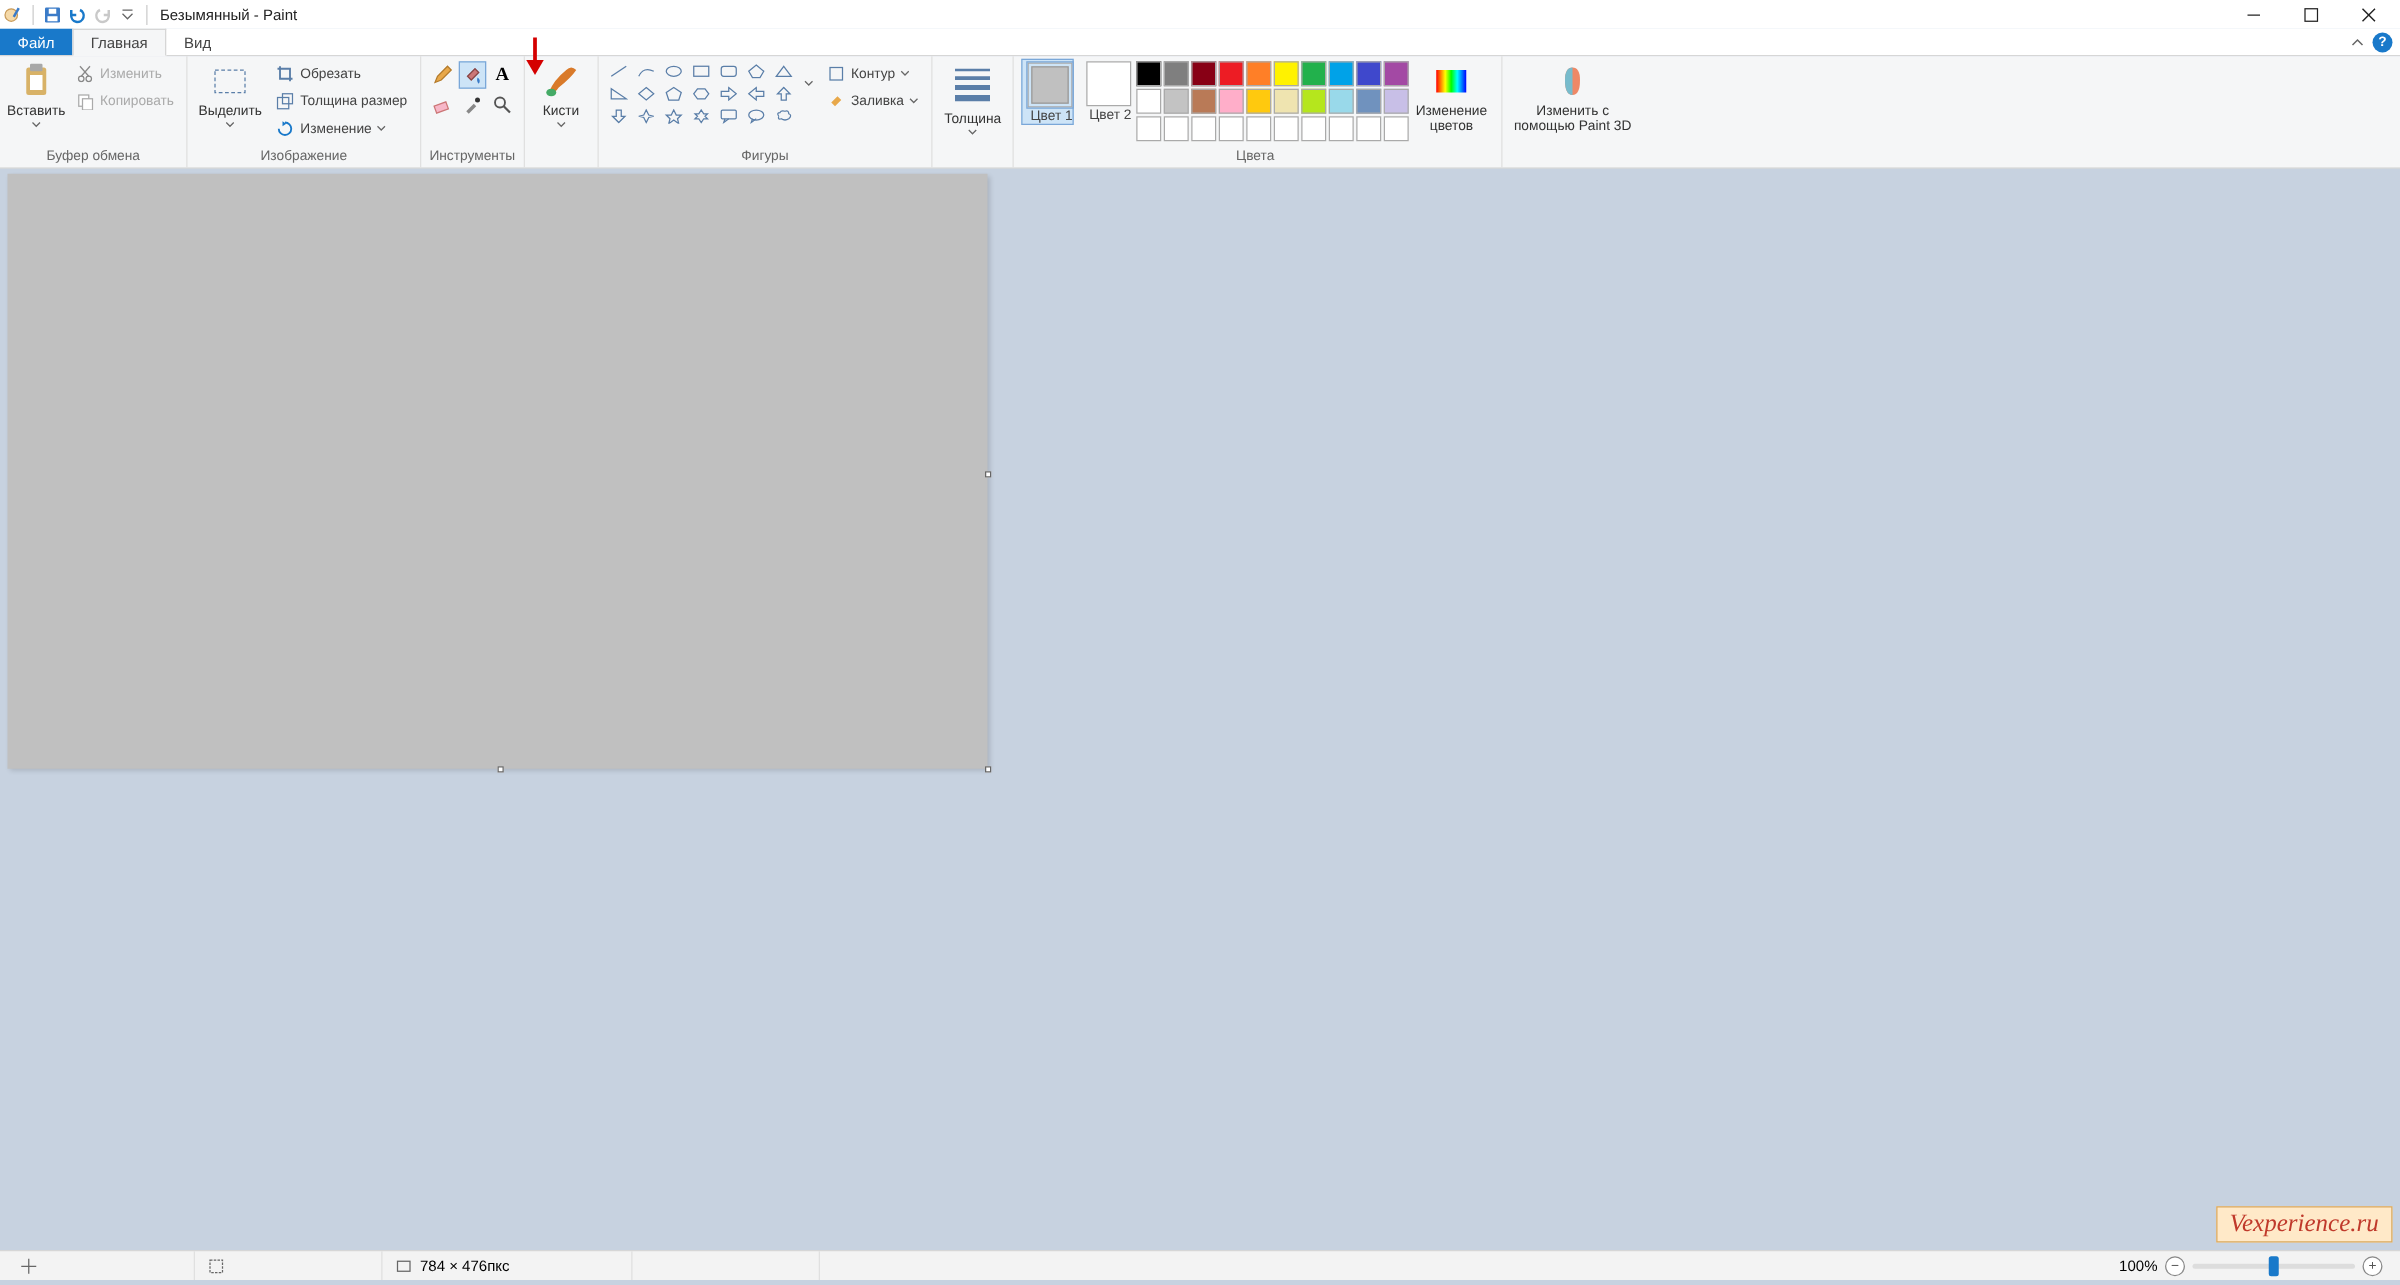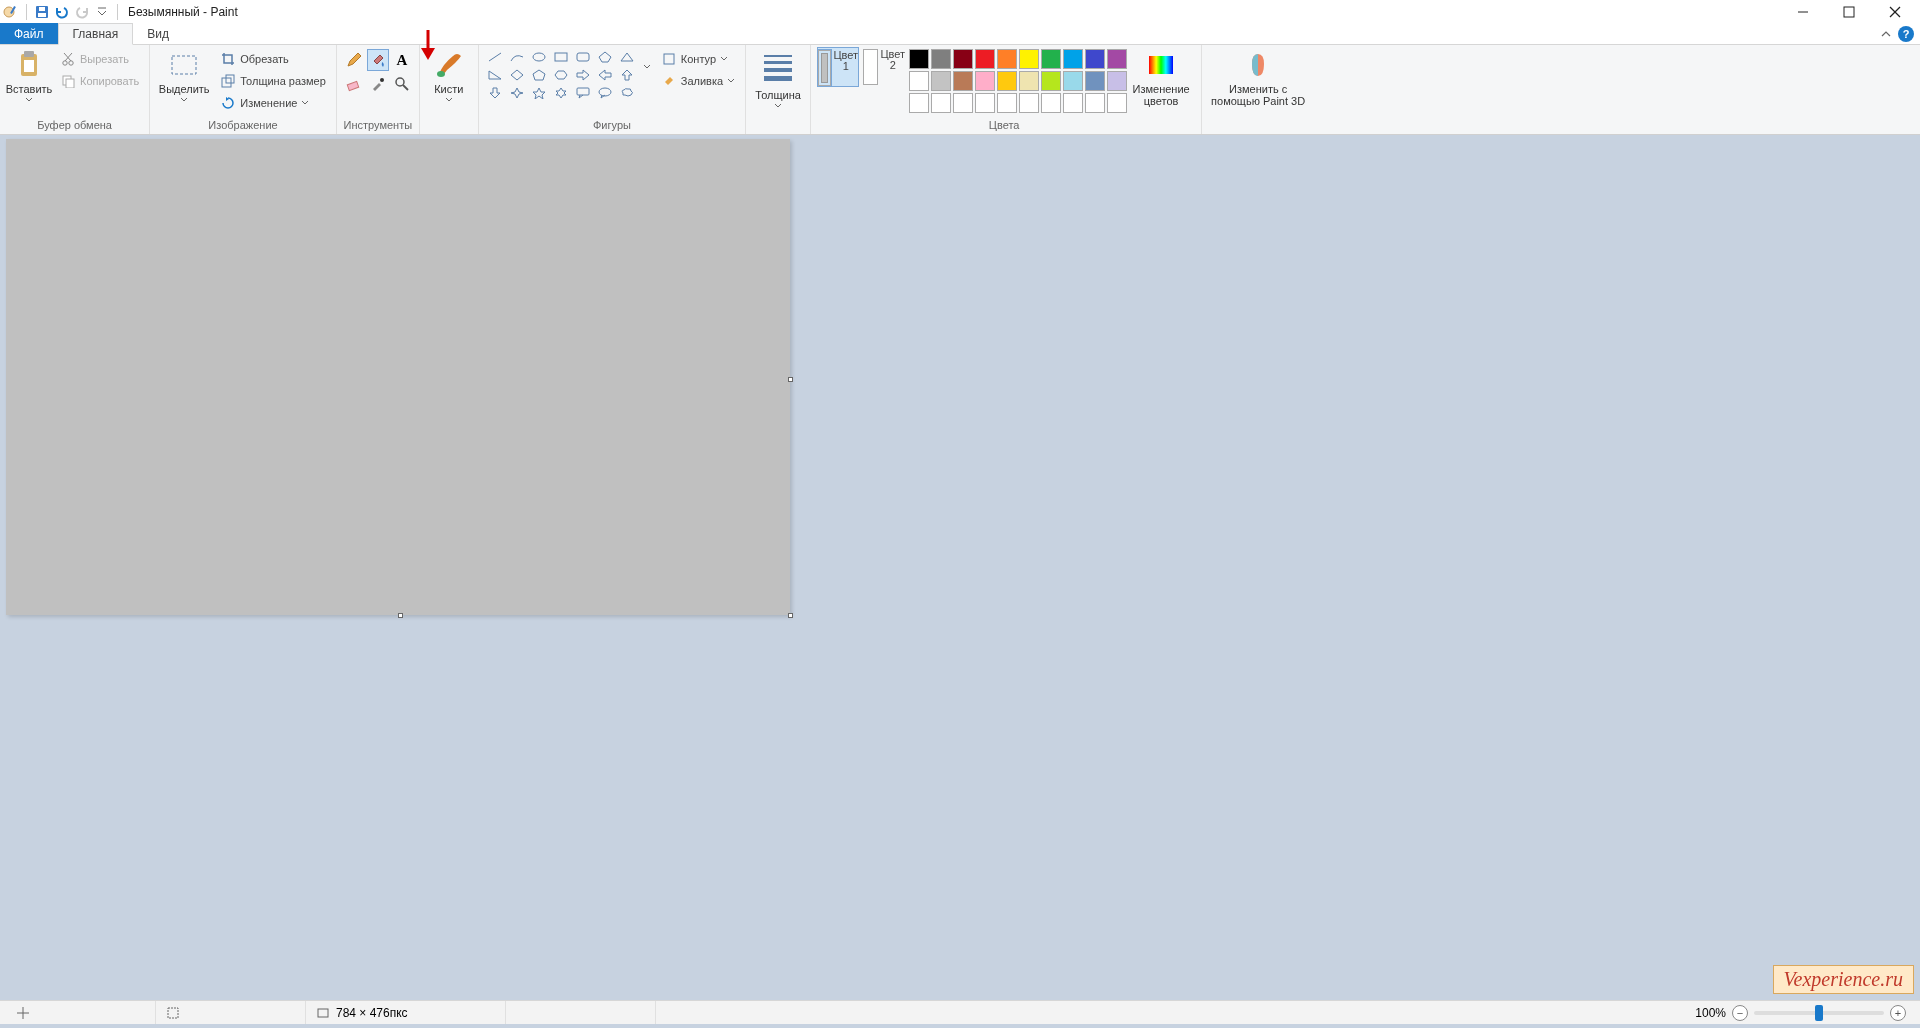--- a/index.html
+++ b/index.html
@@ -38,21 +38,21 @@
 .smallbtn.disabled .slbl { color: #aaa; }
 .toolgrid { display: grid; grid-template-columns: repeat(3, 22px); grid-auto-rows: 22px; gap: 2px; padding-top: 2px; }
 .toolcell { width: 22px; height: 22px; display: flex; align-items: center; justify-content: center; border: 1px solid transparent; }
 .toolcell.sel { border: 1px solid #7aa7d8; background: #cde4f7; }
 .shapesgrid { display: grid; grid-template-columns: repeat(7, 20px); grid-auto-rows: 16px; gap: 2px; padding-top: 2px; }
 .shapecell { width: 20px; height: 16px; display: flex; align-items: center; justify-content: center; }
 .dd { width: 12px; display: flex; align-items: center; justify-content: center; }
 .swatch-big { width: 36px; height: 36px; border: 1px solid #aaa; }
 .swatch-big.sel { outline: 1px solid #7aa7d8; background: #cde4f7; padding: 2px; }
 .swatch-big.sel .inner { width: 100%; height: 100%; border: 1px solid #999; }
-.colorbtn { display: flex; align-items: flex-start; width: 42px; padding-top: 2px; gap: 2px; }
+.colorbtn { display: flex; flex-direction: column; align-items: flex-end; width: 42px; padding-top: 2px; gap: 2px; }
 .colorbtn.sel { border: 1px solid #7aa7d8; background: #cde4f7; }
 .colorbtn .clbl { font-size: 11px; color: #444; text-align: center; line-height: 11px; }
 .palette { display: grid; grid-template-columns: repeat(10, 20px); grid-auto-rows: 20px; gap: 2px; padding-top: 2px; }
 .pcell { width: 20px; height: 20px; border: 1px solid #aaa; }
 .thick-lines { display: flex; flex-direction: column; gap: 4px; padding: 6px 4px; width: 36px; }
 .thick-lines div { height: 2px; background: #5a7ea8; }
 .thick-lines div:nth-child(2){height:3px;} .thick-lines div:nth-child(3){height:4px;} .thick-lines div:nth-child(4){height:5px;}
 
 
 .workspace { position: relative; width: 1920px; height: calc(1028px - 23px - 22px - 90px - 28px); background: #c7d2e0; }
@@ -175,21 +175,21 @@
       <div class="stack">
         <div class="smallbtn disabled">
           <span class="sico">
               <svg width="14" height="14">
                 <circle cx="4" cy="11" r="2.2" stroke="#888" fill="none"></circle>
                 <circle cx="10" cy="11" r="2.2" stroke="#888" fill="none"></circle>
                 <line x1="4" y1="9" x2="11" y2="1" stroke="#888"></line>
                 <line x1="10" y1="9" x2="3" y2="1" stroke="#888"></line>
               </svg>
             </span>
-          <span class="slbl">Вырезать</span>
+          <span class="slbl">Изменить</span>
         </div>
         <div class="smallbtn disabled">
           <span class="sico">
               <svg width="14" height="14">
                 <rect x="2" y="2" width="8" height="9" fill="#fff" stroke="#aaa"></rect>
                 <rect x="5" y="5" width="8" height="9" fill="#fff" stroke="#aaa"></rect>
               </svg>
             </span>
           <span class="slbl">Копировать</span>
         </div>

